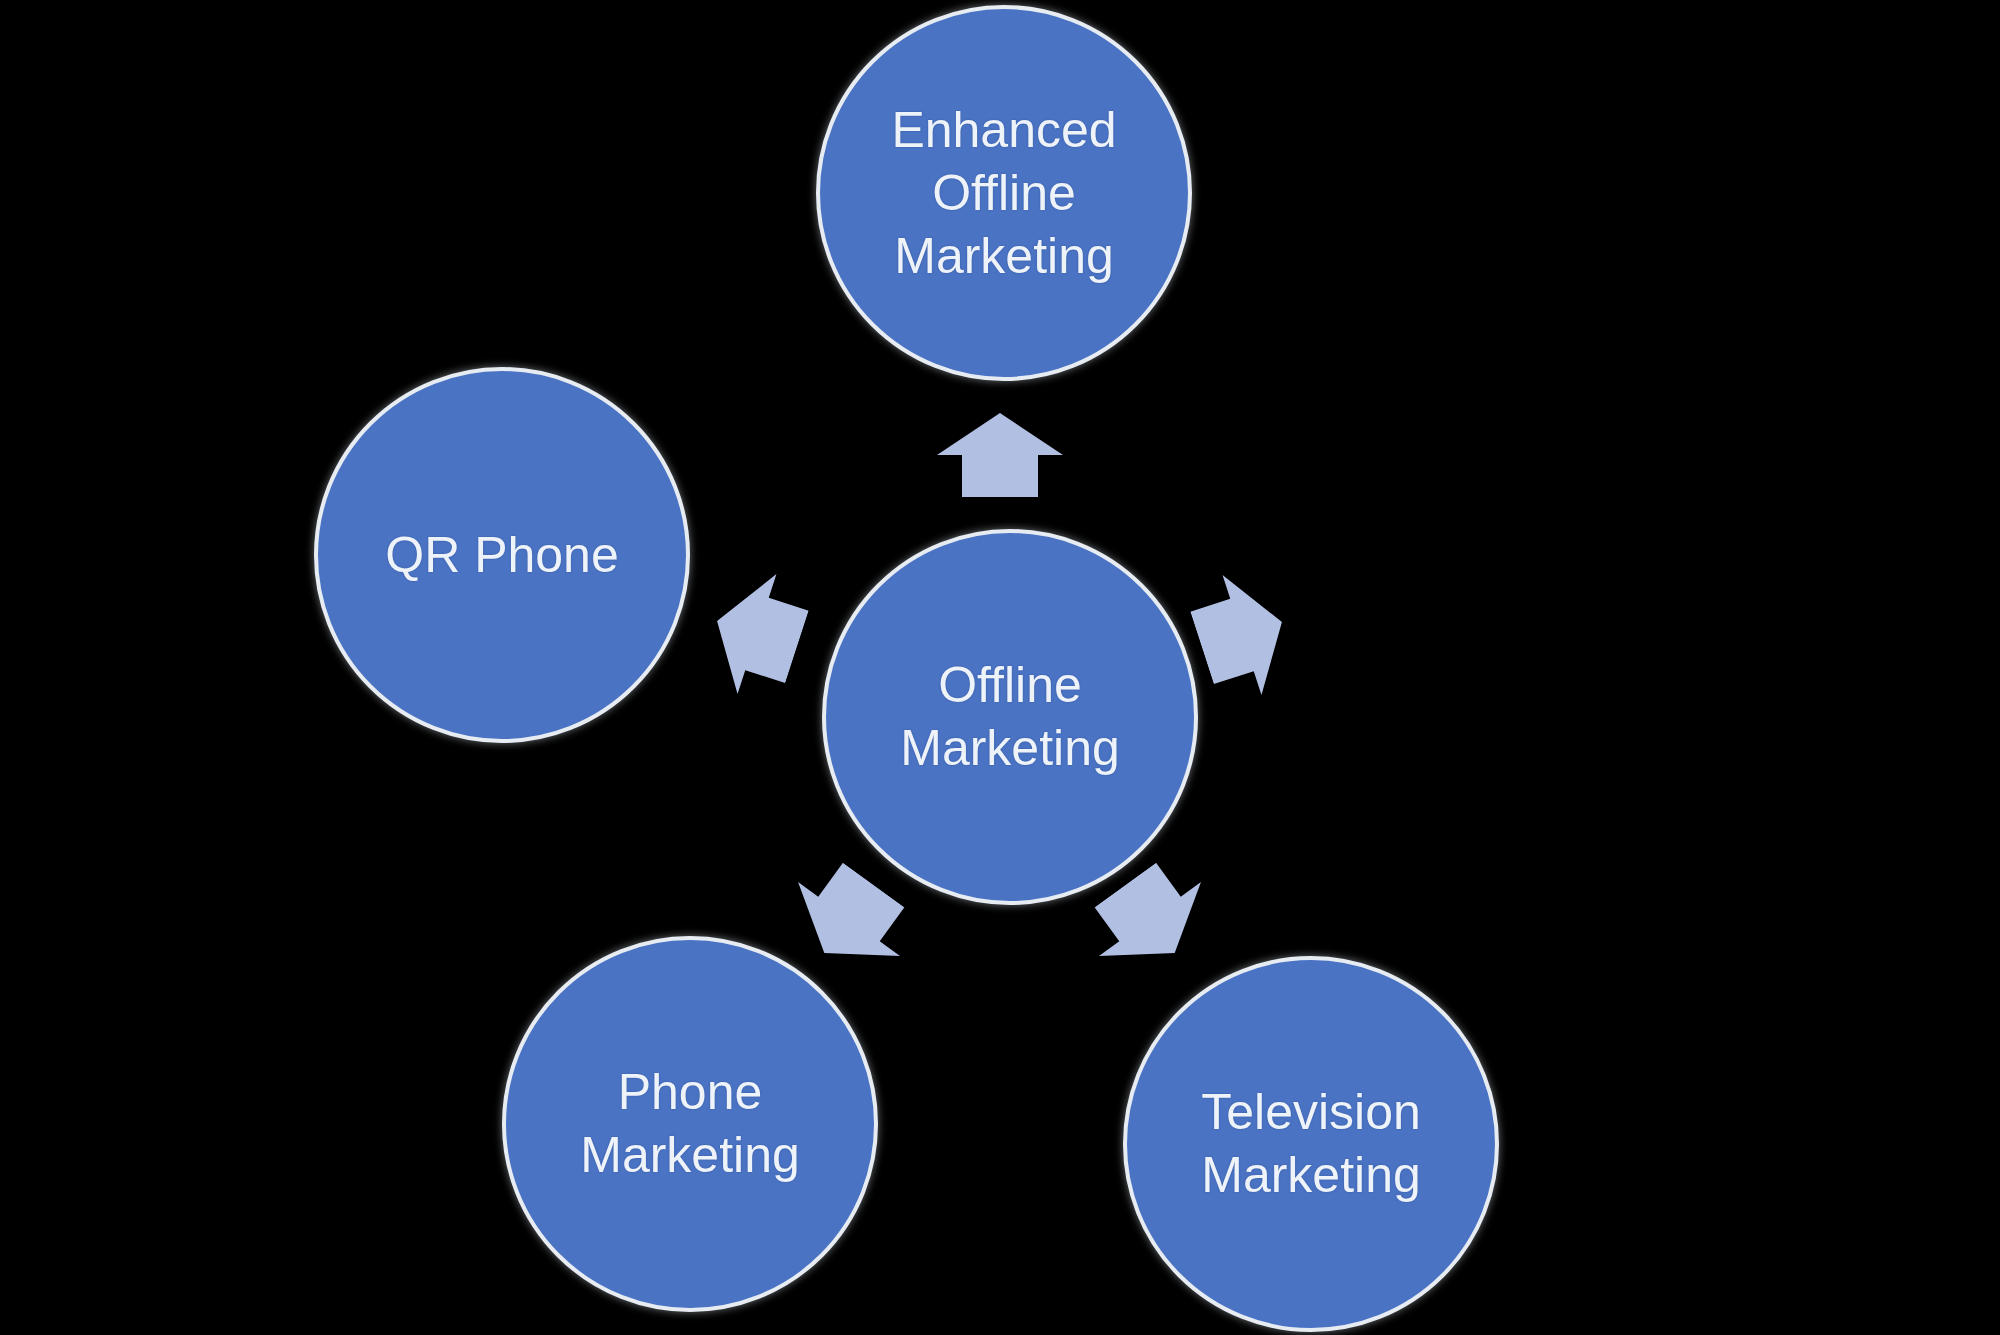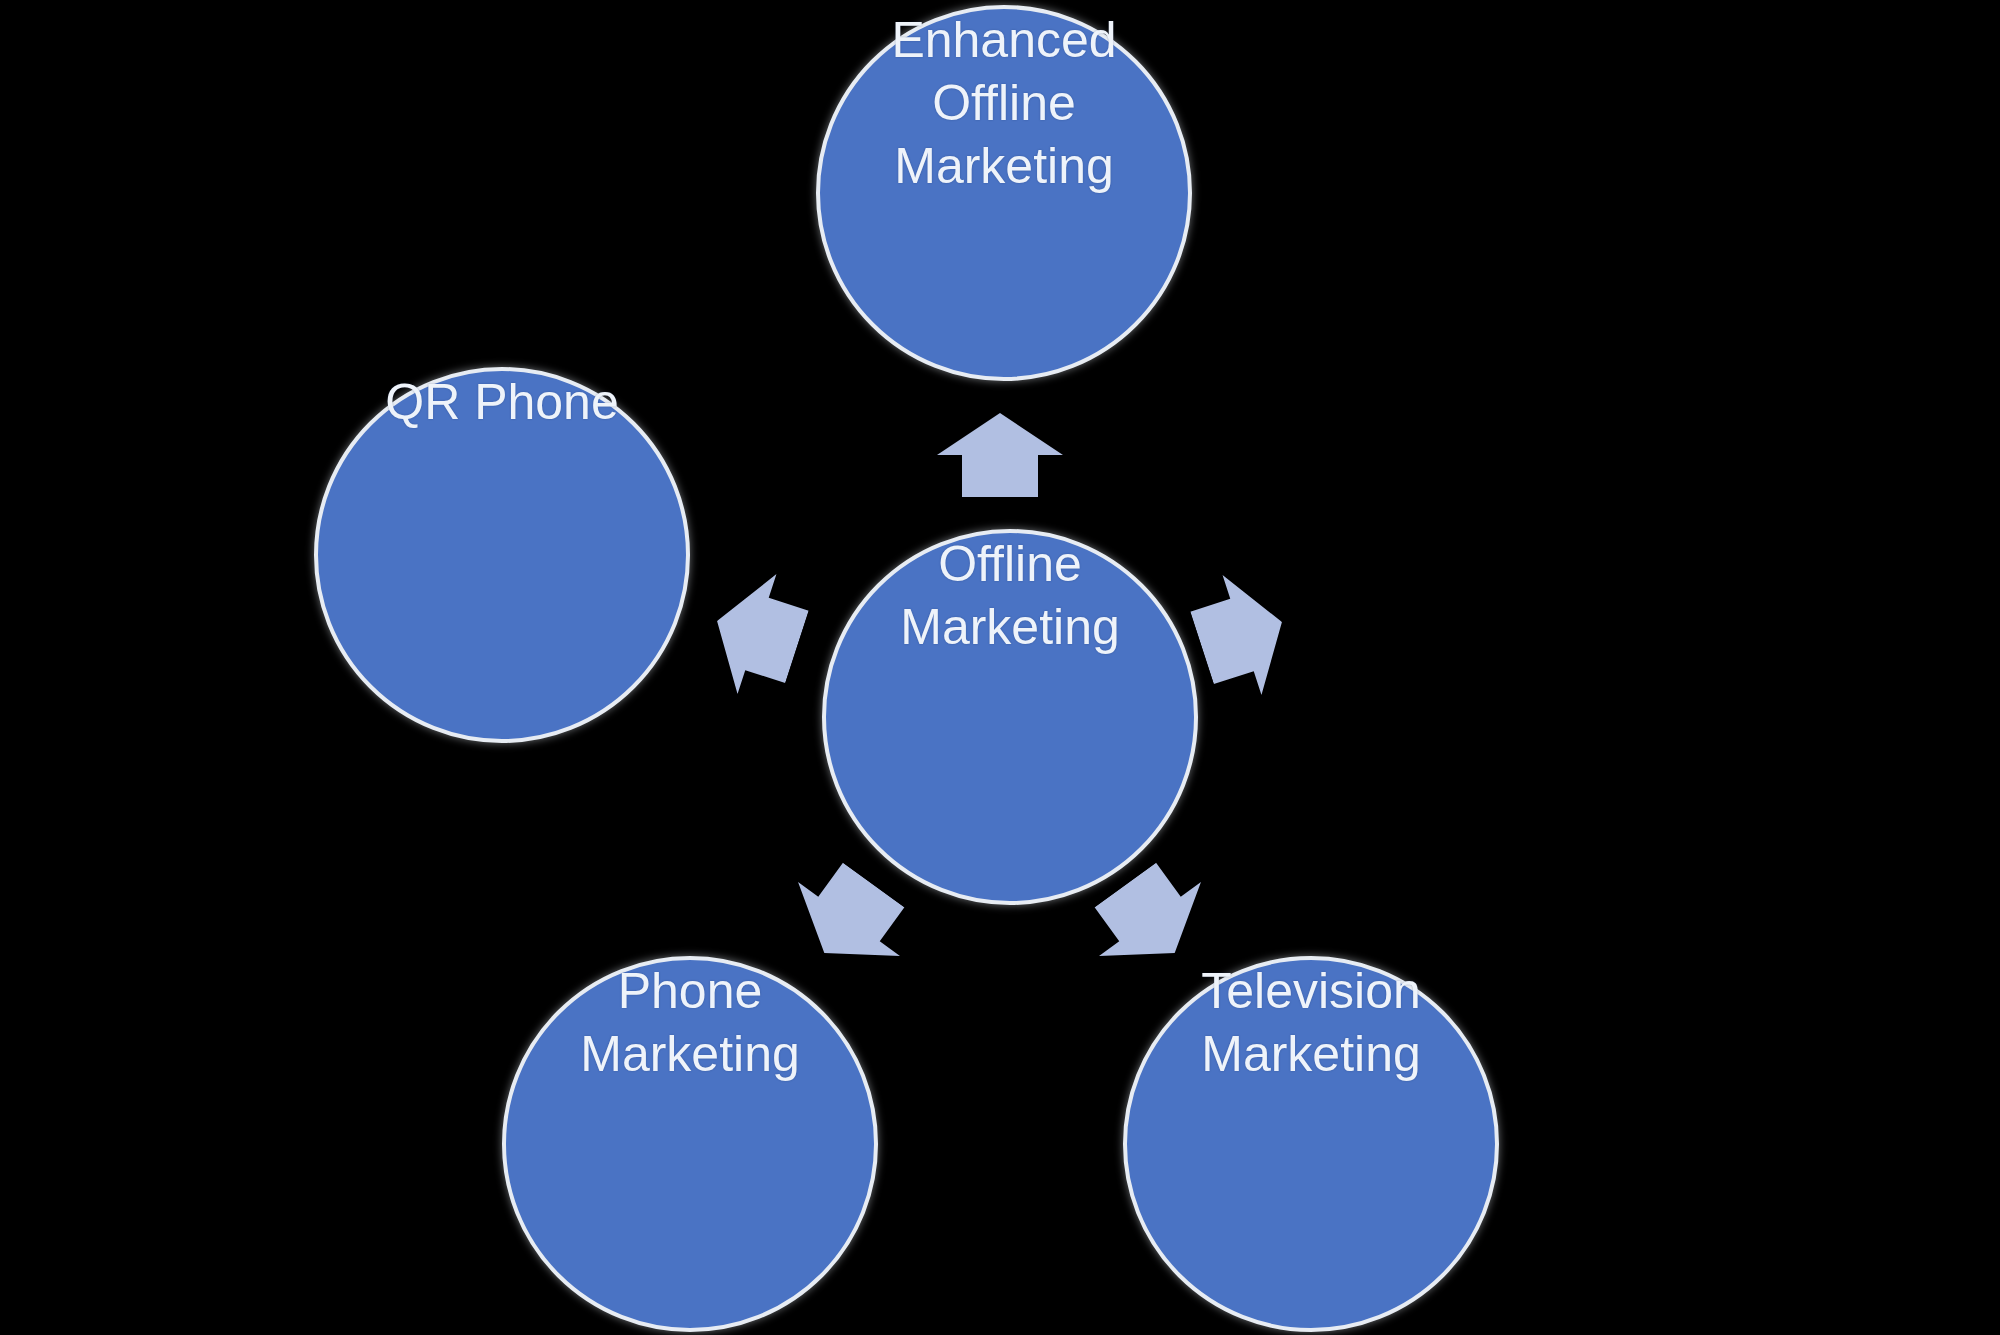--- a/index.html
+++ b/index.html
@@ -18,36 +18,37 @@
   .node {
     position: absolute;
     width: 376px;
     height: 376px;
     box-sizing: border-box;
     border-radius: 50%;
     background: var(--node-fill, #4a73c4);
     border: 4px solid var(--node-border, #e7ecf3);
     box-shadow: 0 0 8px rgba(235, 242, 250, 0.45);
     display: flex;
+    align-items: center;
     justify-content: center;
   }
   .node .label {
     width: 256px;
     text-align: center;
     font-size: 50px;
     line-height: 63px;
     font-weight: 400;
     color: var(--node-text, #eef3fa);
     text-shadow: 0 0 2px rgba(20, 40, 90, 0.35);
   }
   .node-center       { left: 822px;  top: 529px; }
   .node-top          { left: 816px;  top: 5px;   }
   .node-left         { left: 314px;  top: 367px; }
   .node-right        { left: 1314px; top: 365px; }
-  .node-bottom-left  { left: 502px;  top: 956px; }
+  .node-bottom-left  { left: 502px;  top: 936px; }
   .node-bottom-right { left: 1123px; top: 956px; }
 
   .arrow {
     position: absolute;
     width: 126px;
     height: 84px;
   }
   .arrow svg { display: block; width: 100%; height: 100%; }
   .arrow path { fill: var(--arrow-fill, #b1bfe2); }
   .arrow-top          { left: 937px;  top: 413px; }

